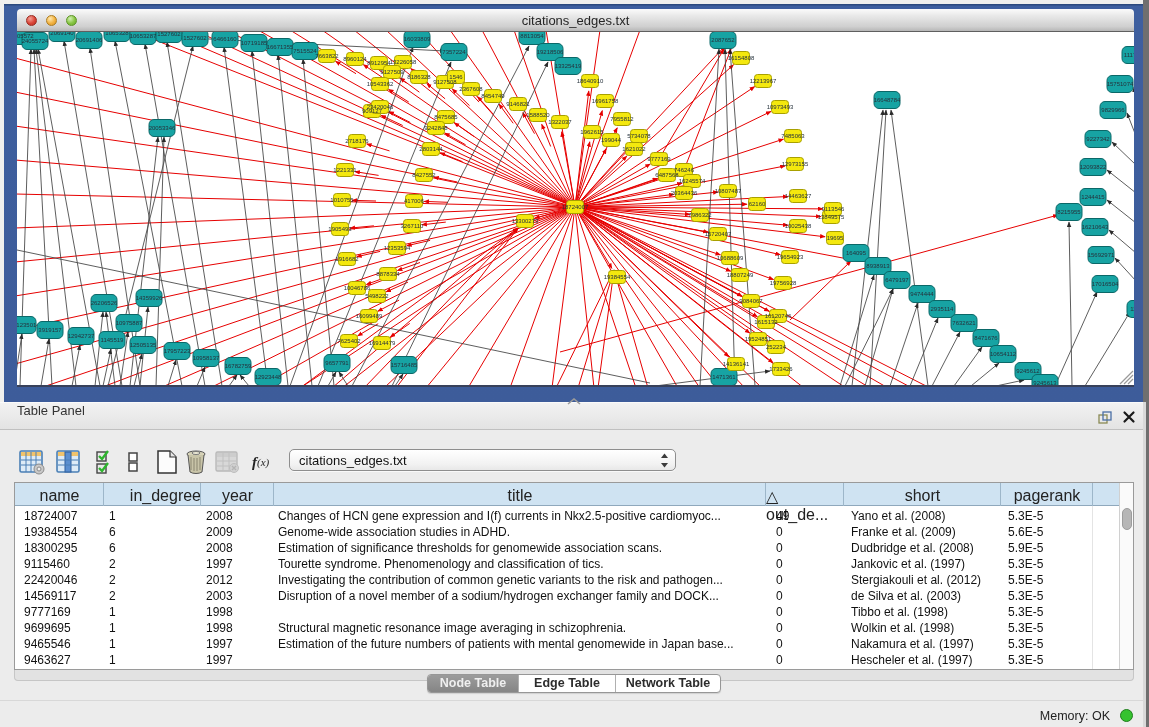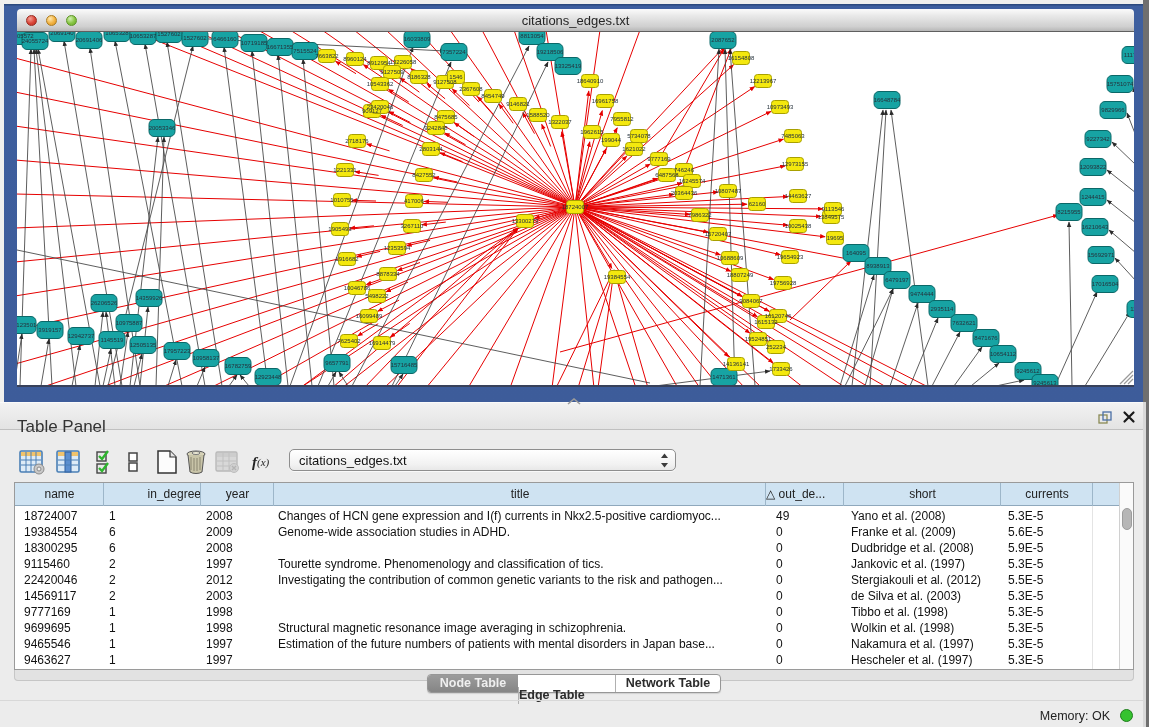--- a/index.html
+++ b/index.html
@@ -513,21 +513,21 @@
 <text x="781" y="371.2">1733426</text>
 <text x="575.0" y="209.2">18724007</text>
 </g>
       </svg>
   </div>
   <div class="abs" style="left:17px;top:385px;width:1117px;height:2px;background:#38415a"></div>
 
   <div class="abs" style="left:0;top:402px;width:1146px;height:325px;background:#ececec"></div>
   <div class="abs" style="left:0;top:402px;width:1146px;height:28px;
        background:linear-gradient(#f2f2f2,#e3e3e3);border-top:1px solid #fafafa;border-bottom:1px solid #c0c0c0">
-    <div class="abs" style="left:17px;top:14px;font-size:17px;color:#333">Table Panel</div>
+    <div class="abs" style="left:17px;top:0;font-size:13px;color:#333">Table Panel</div>
     <svg class="abs" style="left:1098px;top:8px" width="14" height="13" viewBox="0 0 14 13">
       <rect x="1" y="4" width="8" height="8" fill="none" stroke="#8a8a55" stroke-width="1.3"></rect>
       <rect x="5" y="1" width="8" height="8" fill="none" stroke="#4a6fa5" stroke-width="1.3"></rect>
     </svg>
     <svg class="abs" style="left:1122px;top:7px" width="14" height="14" viewBox="0 0 14 14">
       <path d="M2.5 2.5l9 9M11.5 2.5l-9 9" stroke="#1a1a1a" stroke-width="2.2" stroke-linecap="round"></path>
     </svg>
   </div>
 
   <svg class="abs" style="left:566px;top:398px" width="16" height="7" viewBox="0 0 16 7">
@@ -583,28 +583,28 @@
     <div class="abs" style="left:9px;top:3px;font-size:13px;color:#111">citations_edges.txt</div>
     <svg class="abs" style="right:6px;top:3px" width="9" height="15" viewBox="0 0 9 15">
       <path d="M4.5 0.5L8 5H1z" fill="#3a3a3a"></path>
         <path d="M4.5 14.5L1 10h7z" fill="#3a3a3a"></path>
     </svg>
   </div>
 
   <div class="abs" style="left:14px;top:482px;width:1120px;height:188px;background:#fff;border:1px solid #9a9a9a;overflow:hidden">
 
     <div class="abs" style="left:0;top:0;width:1104px;height:23px;background:#cfe3f2;border-bottom:1px solid #8fa8bc;
-         font-size:12px;color:#222">
+         font-size:16px;color:#222">
       <div class="abs hcell" style="left:0;width:89px;text-align:center;top:4px">name</div>
       <div class="abs hcell" style="left:89px;width:97px;text-align:right;top:4px">in_degree</div>
       <div class="abs hcell" style="left:186px;width:73px;text-align:center;top:4px">year</div>
       <div class="abs hcell" style="left:259px;width:492px;text-align:center;top:4px">title</div>
       <div class="abs hcell" style="left:751px;width:78px;text-align:left;top:4px">△ out_de...</div>
       <div class="abs hcell" style="left:829px;width:157px;text-align:center;top:4px">short</div>
-      <div class="abs hcell" style="left:986px;width:92px;text-align:center;top:4px">currents</div>
+      <div class="abs hcell" style="left:986px;width:92px;text-align:center;top:4px">pagerank</div>
       <div class="abs" style="left:88px;top:0;width:1px;height:23px;background:#9db6c9"></div>
       <div class="abs" style="left:185px;top:0;width:1px;height:23px;background:#9db6c9"></div>
       <div class="abs" style="left:258px;top:0;width:1px;height:23px;background:#9db6c9"></div>
       <div class="abs" style="left:750px;top:0;width:1px;height:23px;background:#9db6c9"></div>
       <div class="abs" style="left:828px;top:0;width:1px;height:23px;background:#9db6c9"></div>
       <div class="abs" style="left:985px;top:0;width:1px;height:23px;background:#9db6c9"></div>
       <div class="abs" style="left:1077px;top:0;width:1px;height:23px;background:#9db6c9"></div>
     </div>
 
     <div class="abs" style="left:1077px;top:23px;width:1px;height:165px;background:#e4e4e4"></div>
@@ -623,20 +623,21 @@
         <span style="left:191px">2009</span>
         <span style="left:263px">Genome-wide association studies in ADHD.</span>
         <span style="left:761px">0</span>
         <span style="left:836px">Franke et al. (2009)</span>
         <span style="left:993px">5.6E-5</span>
       </div>
 <div class="trow" style="top:57px">
         <span style="left:9px">18300295</span>
         <span style="left:94px">6</span>
         <span style="left:191px">2008</span>
+        <span style="left:263px">Estimation of significance thresholds for genomewide association scans.</span>
         <span style="left:761px">0</span>
         <span style="left:836px">Dudbridge et al. (2008)</span>
         <span style="left:993px">5.9E-5</span>
       </div>
 <div class="trow" style="top:73px">
         <span style="left:9px">9115460</span>
         <span style="left:94px">2</span>
         <span style="left:191px">1997</span>
         <span style="left:263px">Tourette syndrome. Phenomenology and classification of tics.</span>
         <span style="left:761px">0</span>
@@ -649,20 +650,21 @@
         <span style="left:191px">2012</span>
         <span style="left:263px">Investigating the contribution of common genetic variants to the risk and pathogen...</span>
         <span style="left:761px">0</span>
         <span style="left:836px">Stergiakouli et al. (2012)</span>
         <span style="left:993px">5.5E-5</span>
       </div>
 <div class="trow" style="top:105px">
         <span style="left:9px">14569117</span>
         <span style="left:94px">2</span>
         <span style="left:191px">2003</span>
+        <span style="left:263px">Disruption of a novel member of a sodium/hydrogen exchanger family and DOCK...</span>
         <span style="left:761px">0</span>
         <span style="left:836px">de Silva et al. (2003)</span>
         <span style="left:993px">5.3E-5</span>
       </div>
 <div class="trow" style="top:121px">
         <span style="left:9px">9777169</span>
         <span style="left:94px">1</span>
         <span style="left:191px">1998</span>
         <span style="left:761px">0</span>
         <span style="left:836px">Tibbo et al. (1998)</span>
@@ -674,21 +676,21 @@
         <span style="left:191px">1998</span>
         <span style="left:263px">Structural magnetic resonance image averaging in schizophrenia.</span>
         <span style="left:761px">0</span>
         <span style="left:836px">Wolkin et al. (1998)</span>
         <span style="left:993px">5.3E-5</span>
       </div>
 <div class="trow" style="top:153px">
         <span style="left:9px">9465546</span>
         <span style="left:94px">1</span>
         <span style="left:191px">1997</span>
-        <span style="left:263px">Estimation of the future numbers of patients with mental disorders in Japan base...</span>
+        <span style="left:263px">Estimation of the future numbers of patients with mental genomewide in Japan base...</span>
         <span style="left:761px">0</span>
         <span style="left:836px">Nakamura et al. (1997)</span>
         <span style="left:993px">5.3E-5</span>
       </div>
 <div class="trow" style="top:169px">
         <span style="left:9px">9463627</span>
         <span style="left:94px">1</span>
         <span style="left:191px">1997</span>
         <span style="left:761px">0</span>
         <span style="left:836px">Hescheler et al. (1997)</span>
@@ -697,21 +699,21 @@
 
     <div class="abs" style="left:1104px;top:0;width:16px;height:188px;background:#fafafa;border-left:1px solid #d0d0d0"></div>
     <div class="abs" style="left:1107px;top:25px;width:10px;height:22px;border-radius:5px;background:#b6b6b6;border:1px solid #9c9c9c"></div>
   </div>
   <div class="abs" style="left:14px;top:670px;width:1120px;height:11px;background:#e2e2e2;border:1px solid #c6c6c6;border-top:none;border-radius:0 0 4px 4px"></div>
 
   <div class="abs" style="left:427px;top:674px;width:294px;height:19px;border:1px solid #979797;border-radius:4px;background:#fff;
        font-size:12.5px;font-weight:bold;box-shadow:0 1px 1px rgba(0,0,0,.12)">
     <div class="abs" style="left:0;top:0;width:90px;height:17px;border-radius:3px 0 0 3px;
          background:linear-gradient(#9c9c9c,#858585);color:#efefef;text-align:center;padding-top:1px">Node Table</div>
-    <div class="abs" style="left:90px;top:12px;width:97px;height:17px;border-left:1px solid #b0b0b0;color:#2c2c2c;text-align:left;padding-top:1px">Edge Table</div>
+    <div class="abs" style="left:90px;top:0;width:97px;height:17px;border-left:1px solid #b0b0b0;color:#2c2c2c;text-align:center;padding-top:1px">Edge Table</div>
     <div class="abs" style="left:187px;top:0;width:105px;height:17px;border-left:1px solid #b0b0b0;color:#2c2c2c;text-align:center;padding-top:1px">Network Table</div>
   </div>
 
   <div class="abs" style="left:0;top:700px;width:1146px;height:1px;background:#d8d8d8"></div>
   <div class="abs" style="left:960px;top:709px;width:150px;text-align:right;font-size:12.5px;color:#222">Memory: OK</div>
   <div class="abs" style="left:1120px;top:709px;width:13px;height:13px;border-radius:50%;background:#35c22f;border:1.5px solid #1f7d1c"></div>
 
   <div class="abs" style="left:1143px;top:0;width:6px;height:727px;background:#6f6f6f"></div>
   <div class="abs" style="left:1143px;top:402px;width:3px;height:325px;background:#d9d9d9"></div>
 </div>

